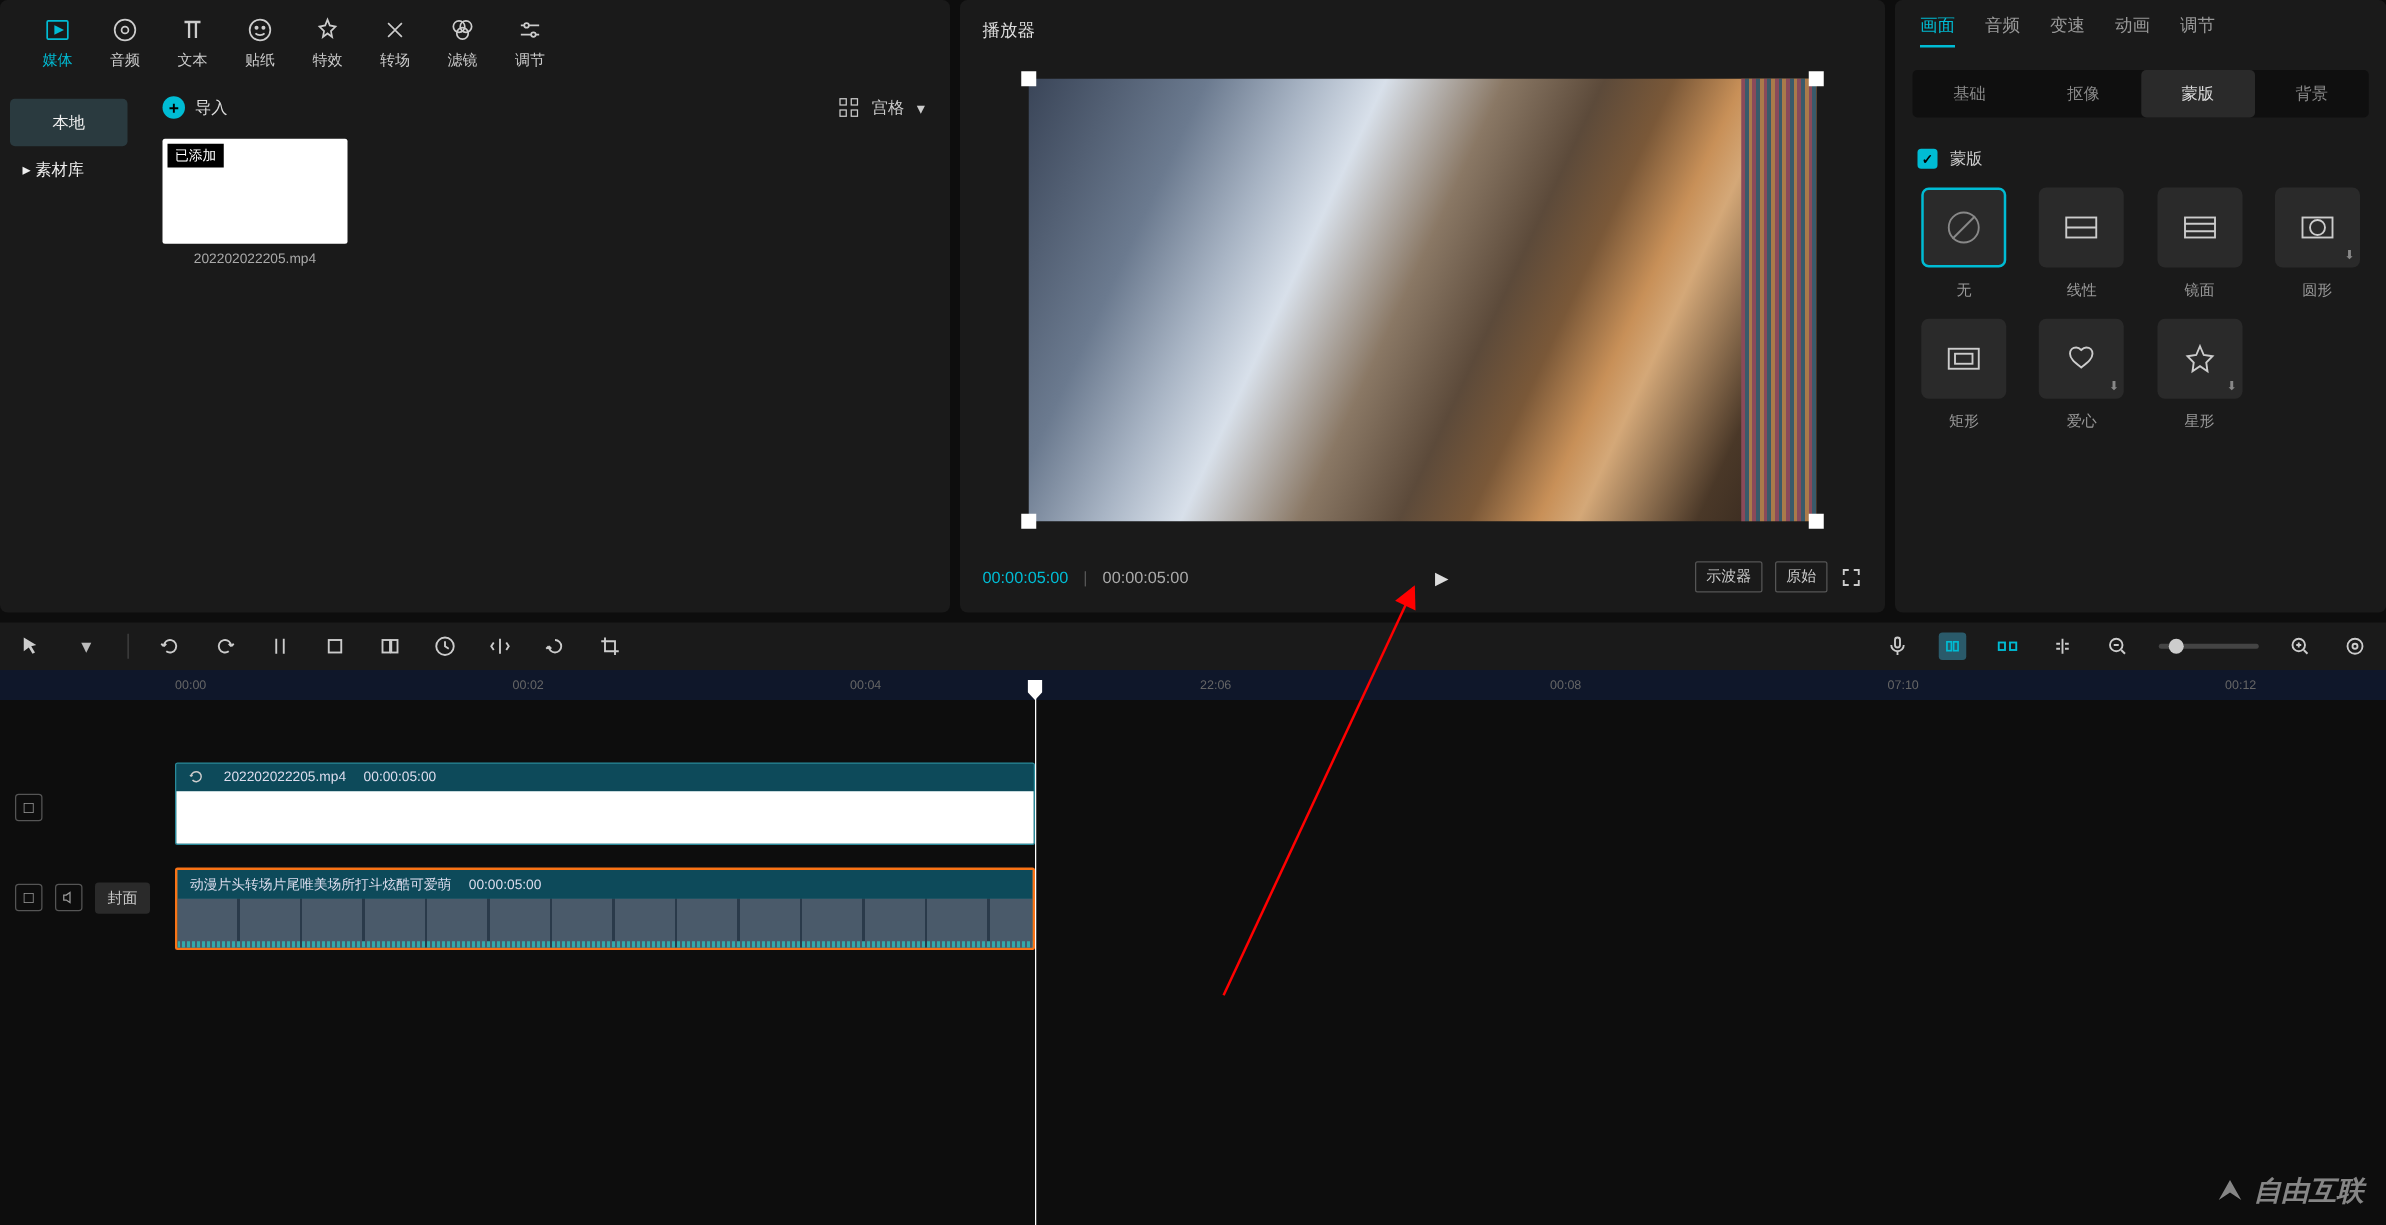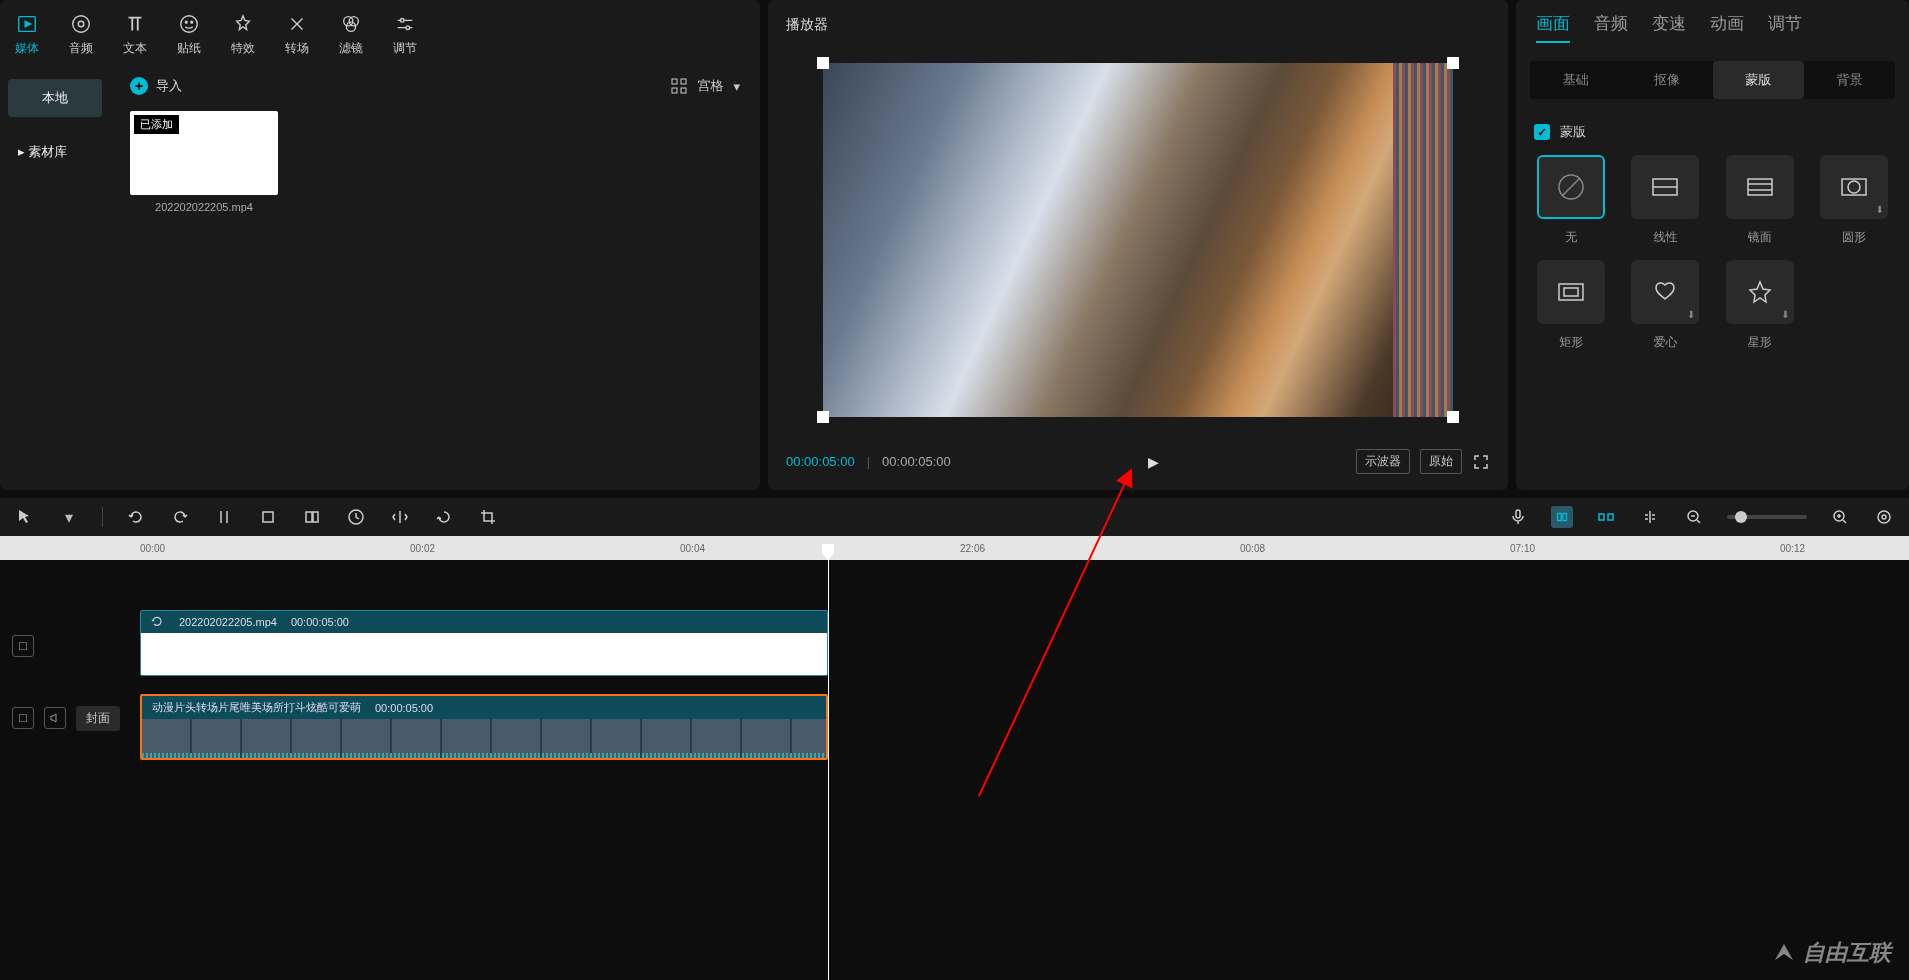--- a/index.html
+++ b/index.html
@@ -4,27 +4,27 @@
 <style>
 * { margin: 0; padding: 0; box-sizing: border-box; font-family: "Microsoft YaHei", Arial, sans-serif; }
 body { background: #0d0d0d; color: #ccc; width: 1909px; height: 980px; overflow: hidden; position: relative; }
 
 
 .top-row { display: flex; gap: 8px; padding: 0; height: 490px; }
 .panel { background: #1a1a1a; border-radius: 6px; }
 
 
 .media-panel { width: 760px; display: flex; flex-direction: column; }
-.top-nav { display: flex; align-items: center; padding: 8px 7px; gap: 14px; }
+.top-nav { display: flex; align-items: center; padding: 8px 26px; gap: 14px; }
 .nav-item { display: flex; flex-direction: column; align-items: center; gap: 4px; padding: 4px 8px; cursor: pointer; }
 .nav-item.active { color: #00bcd4; }
 .nav-item .icon { width: 24px; height: 24px; display: flex; align-items: center; justify-content: center; }
 .nav-item .label { font-size: 12px; }
 .media-body { display: flex; flex: 1; }
-.media-sidebar { width: 110px; padding: 10px 8px; display: flex; flex-direction: column; gap: 16px; }
+.media-sidebar { width: 110px; padding: 10px 8px; display: flex; flex-direction: column; gap: 0; }
 .sidebar-btn { background: #2a3a3f; color: #eee; padding: 10px 16px; border-radius: 4px; font-size: 13px; text-align: center; cursor: pointer; }
 .sidebar-btn.secondary { background: transparent; text-align: left; padding-left: 10px; }
 .media-content { flex: 1; padding: 8px 20px; position: relative; }
 .import-row { display: flex; align-items: center; justify-content: space-between; margin-bottom: 16px; }
 .import-btn { display: flex; align-items: center; gap: 8px; font-size: 13px; color: #ddd; cursor: pointer; }
 .import-btn .plus { width: 18px; height: 18px; background: #00bcd4; border-radius: 50%; display: flex; align-items: center; justify-content: center; color: #000; font-weight: bold; font-size: 14px; }
 .view-controls { display: flex; align-items: center; gap: 10px; font-size: 13px; color: #ccc; }
 .thumb-item { width: 148px; }
 .thumb { width: 148px; height: 84px; background: #fff; position: relative; border-radius: 2px; }
 .thumb-badge { position: absolute; top: 4px; left: 4px; background: #000; color: #fff; font-size: 11px; padding: 2px 6px; }
@@ -44,21 +44,21 @@
 .time-current { color: #00bcd4; }
 .time-sep { color: #555; }
 .time-total { color: #aaa; }
 .play-btn { color: #ddd; font-size: 14px; cursor: pointer; }
 .player-right-controls { display: flex; gap: 10px; align-items: center; }
 .ctrl-box { border: 1px solid #555; padding: 3px 8px; font-size: 12px; color: #ccc; border-radius: 2px; cursor: pointer; }
 .fullscreen-icon { width: 18px; height: 18px; display: flex; align-items: center; justify-content: center; cursor: pointer; }
 
 
 .props-panel { flex: 1; display: flex; flex-direction: column; padding: 0; }
-.props-tabs { display: flex; gap: 24px; padding: 12px 20px 8px; font-size: 17px; }
+.props-tabs { display: flex; gap: 24px; padding: 12px 20px 8px; font-size: 14px; }
 .props-tab { color: #999; cursor: pointer; padding-bottom: 6px; }
 .props-tab.active { color: #00bcd4; border-bottom: 2px solid #00bcd4; }
 .props-subtabs { display: flex; margin: 10px 14px; background: #0f0f0f; border-radius: 4px; }
 .props-subtab { flex: 1; text-align: center; padding: 10px; font-size: 13px; color: #888; cursor: pointer; }
 .props-subtab.active { background: #2a2a2a; color: #ddd; border-radius: 4px; }
 .mask-section { padding: 14px 18px; }
 .mask-header { display: flex; align-items: center; gap: 10px; font-size: 13px; margin-bottom: 14px; }
 .mask-checkbox { width: 16px; height: 16px; background: #00bcd4; border-radius: 3px; display: flex; align-items: center; justify-content: center; color: #000; font-size: 11px; font-weight: bold; }
 .mask-grid { display: grid; grid-template-columns: repeat(4, 1fr); gap: 14px 20px; }
 .mask-item { display: flex; flex-direction: column; align-items: center; gap: 10px; cursor: pointer; }
@@ -69,21 +69,21 @@
 
 
 .timeline-toolbar { display: flex; align-items: center; justify-content: space-between; padding: 8px 14px; background: #1a1a1a; margin-top: 8px; }
 .tl-left, .tl-right { display: flex; align-items: center; gap: 22px; }
 .tl-tool { width: 22px; height: 22px; display: flex; align-items: center; justify-content: center; color: #bbb; cursor: pointer; }
 .tl-tool.active { background: #2a5a6a; border-radius: 3px; padding: 3px; }
 .zoom-slider { width: 80px; height: 4px; background: #444; border-radius: 2px; position: relative; }
 .zoom-slider::after { content: ''; position: absolute; left: 8px; top: -4px; width: 12px; height: 12px; background: #ccc; border-radius: 50%; }
 
 
-.timeline-ruler { display: flex; padding: 4px 14px 4px 140px; background: #e5e5e5; font-size: 10px; color: #666; position: relative; height: 24px; align-items: center; }
+.timeline-ruler { display: flex; padding: 4px 14px 4px 140px; background: #0f172a; font-size: 10px; color: #666; position: relative; height: 24px; align-items: center; }
 .ruler-tick { position: absolute; }
 .playhead { position: absolute; top: 550px; bottom: 0; width: 1px; background: #fff; z-index: 100; }
 .playhead-top { position: absolute; top: -6px; left: -6px; width: 12px; height: 16px; background: #fff; clip-path: polygon(0 0, 100% 0, 100% 60%, 50% 100%, 0 60%); }
 
 
 .timeline-tracks { background: #0d0d0d; padding: 0; position: relative; height: 380px; overflow: hidden; }
 .track-controls { position: absolute; left: 0; top: 0; bottom: 0; width: 140px; display: flex; flex-direction: column; }
 .track-row { display: flex; align-items: center; height: 72px; gap: 10px; padding: 0 12px; }
 .track-row.spacer { height: 50px; }
 .track-icon { width: 22px; height: 22px; border: 1px solid #555; border-radius: 3px; display: flex; align-items: center; justify-content: center; font-size: 11px; color: #999; cursor: pointer; }

